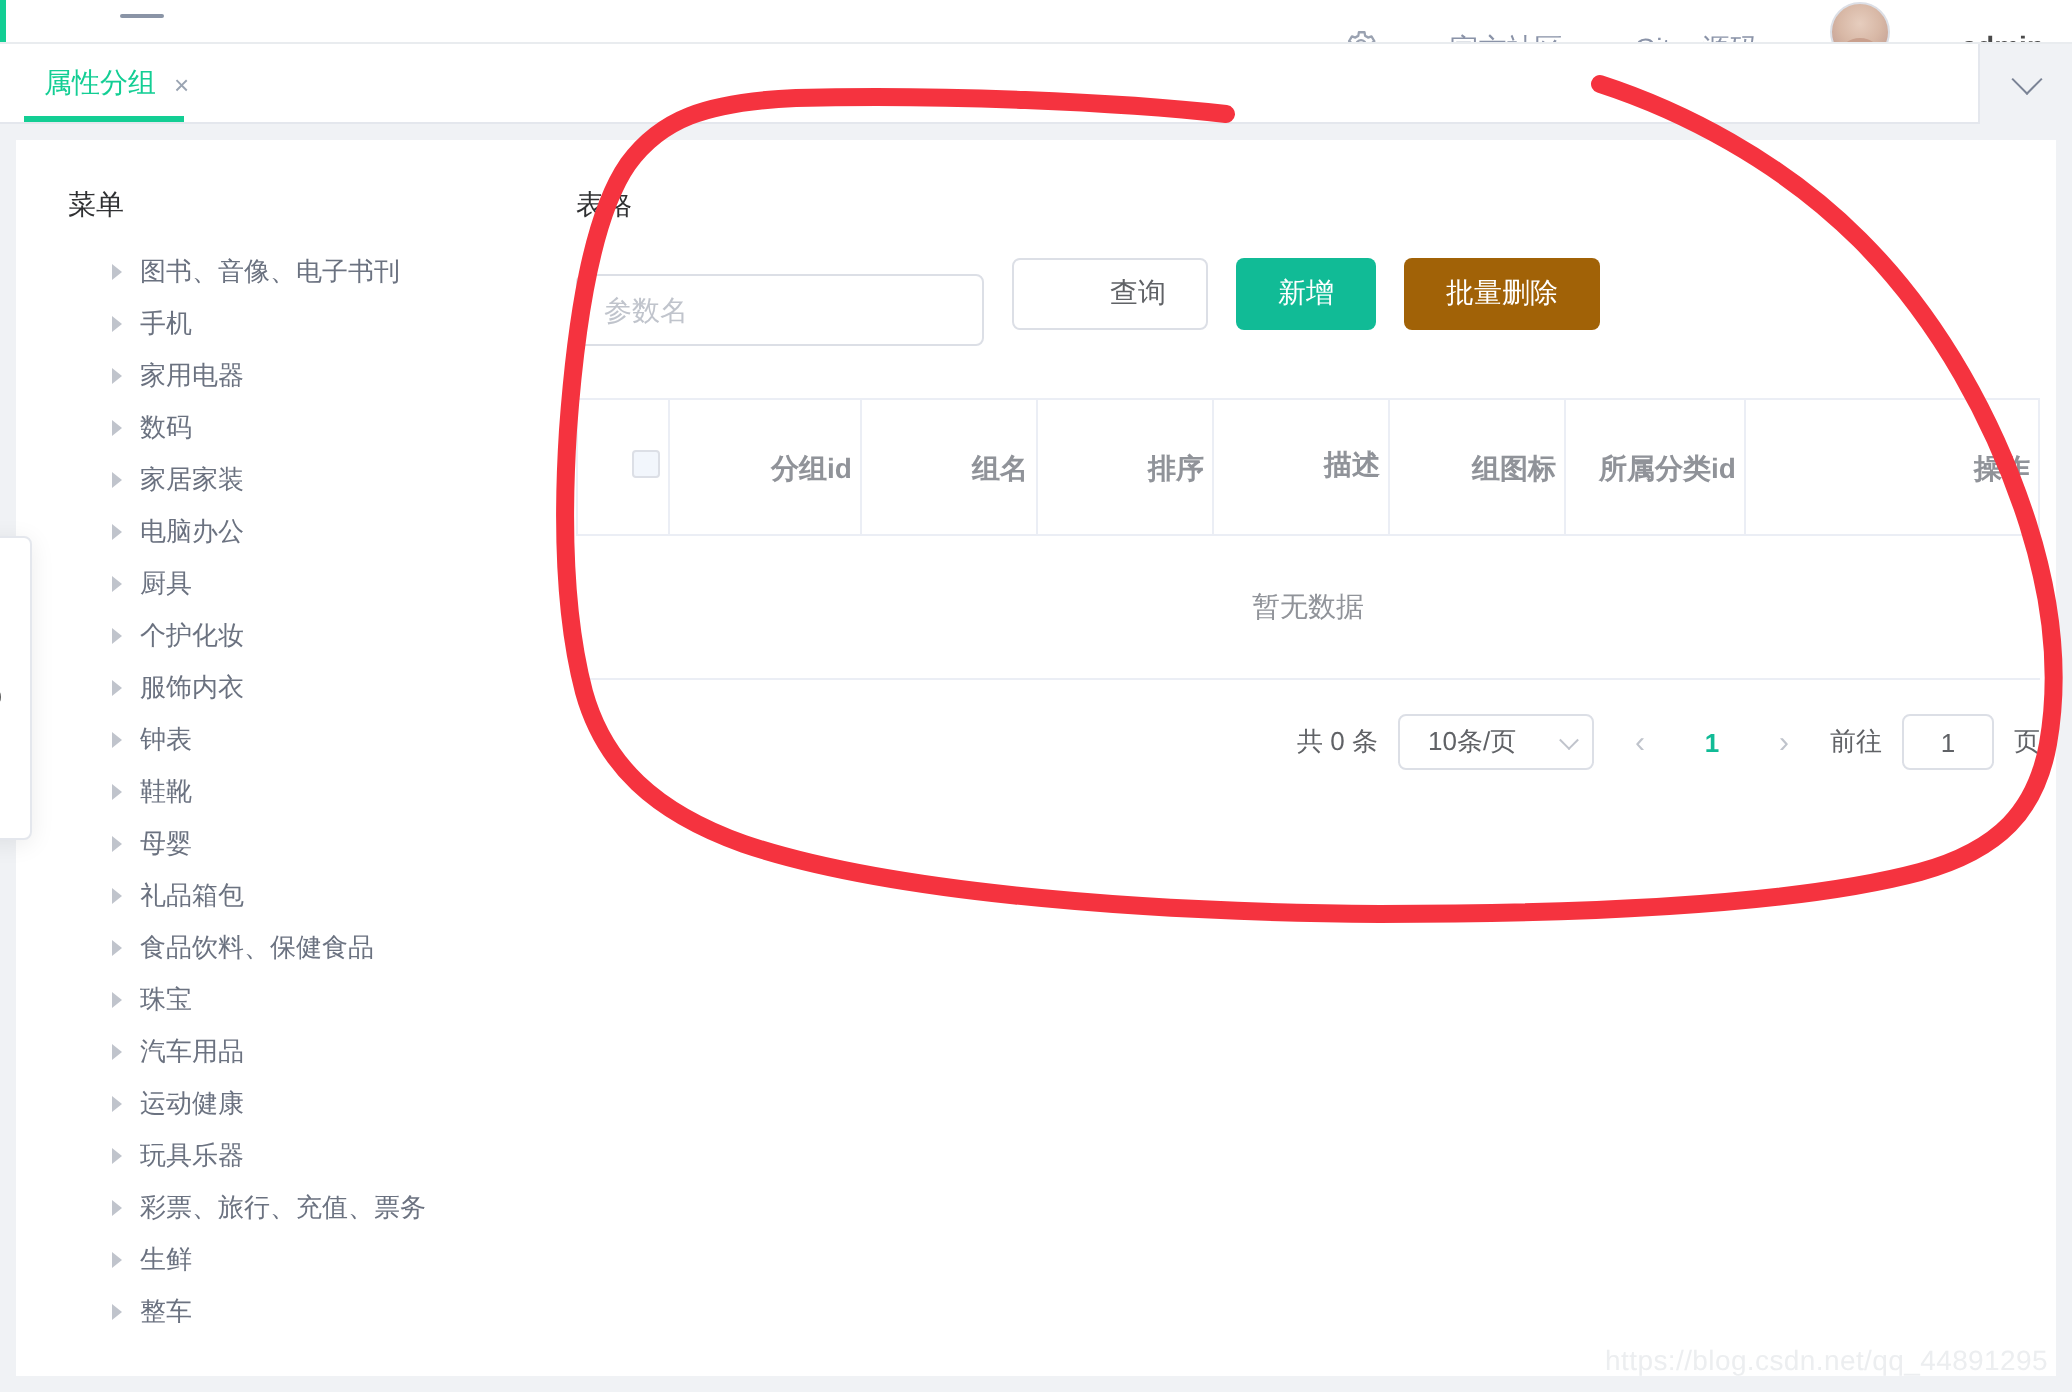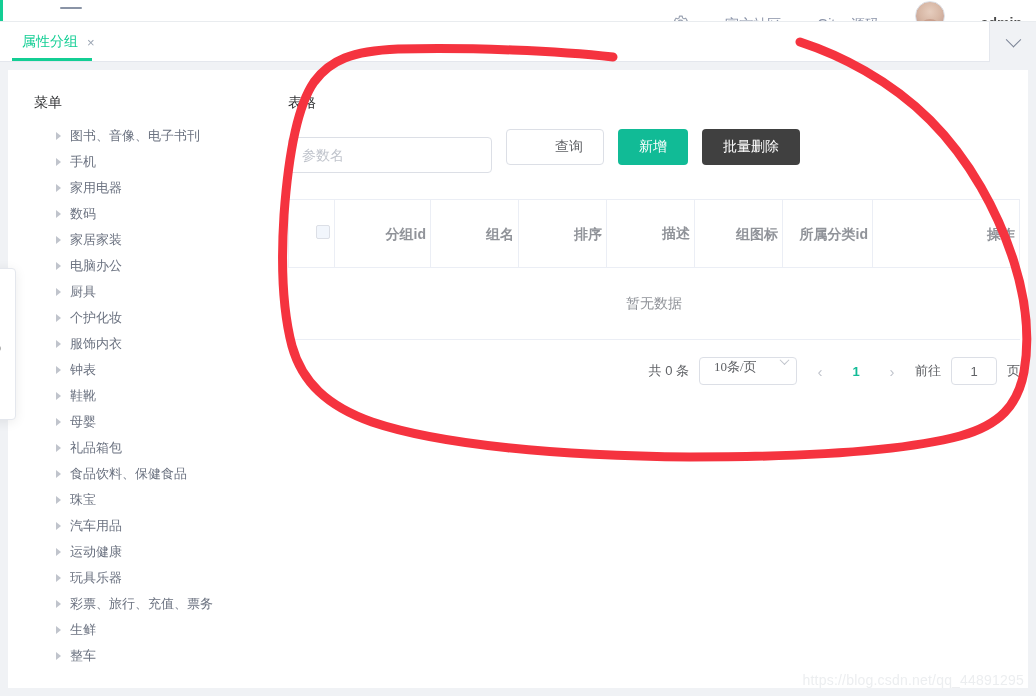--- a/index.html
+++ b/index.html
@@ -138,21 +138,21 @@
   .search-input::placeholder { color: #c0c4cc; }
   .btn {
     height: 36px; padding: 0 20px; border-radius: 4px;
     font-size: 14px; border: 1px solid transparent;
     display: inline-flex; align-items: center; justify-content: center;
     cursor: pointer; white-space: nowrap;
     font-family: "Liberation Sans", "DejaVu Sans", sans-serif;
   }
   .btn-default { background: #fff; border-color: #dcdfe6; color: #606266; padding-left: 48px; }
   .btn-primary { background: #11bb96; color: #ffffff; }
-  .btn-danger-disabled { background: #404040; color: #ffffff; cursor: not-allowed; }
+  .btn-danger-disabled { background: #a16207; color: #ffffff; cursor: not-allowed; }
 
   
   .tbl-wrap { margin-top: 26px; width: 732px; }
   .tbl { width: 100%; border-collapse: collapse; table-layout: fixed; }
   .tbl thead th {
     height: 68px;
     border: 1px solid #ebeef5;
     border-top: 1px solid #ebeef5;
     font-size: 14px; font-weight: bold; color: #909399;
     text-align: right; vertical-align: middle;
@@ -183,24 +183,23 @@
 
   
   .pager {
     margin-top: 17px; width: 732px;
     display: flex; align-items: center; justify-content: flex-end;
     gap: 10px;
   }
   .pager-total { font-size: 13px; color: #606266; }
   .pager-size {
     width: 98px; height: 28px; border: 1px solid #dcdfe6; border-radius: 4px;
-    display: flex; align-items: flex-start; justify-content: space-between;
+    display: flex; align-items: center; justify-content: space-between;
     padding: 0 8px 0 14px; font-size: 13px; color: #606266; cursor: pointer;
     background: #fff;
-    font-family: Liberation Serif, serif;
   }
   .pager-size .chev-sm {
     width: 7px; height: 7px;
     border-right: 1.3px solid #c0c4cc; border-bottom: 1.3px solid #c0c4cc;
     transform: rotate(45deg) translate(-1px,-1px);
   }
   .pager-arrow {
     width: 26px; height: 28px; display: flex; align-items: center; justify-content: center;
     color: #c0c4cc; font-size: 15px; cursor: pointer; background: transparent;
   }

